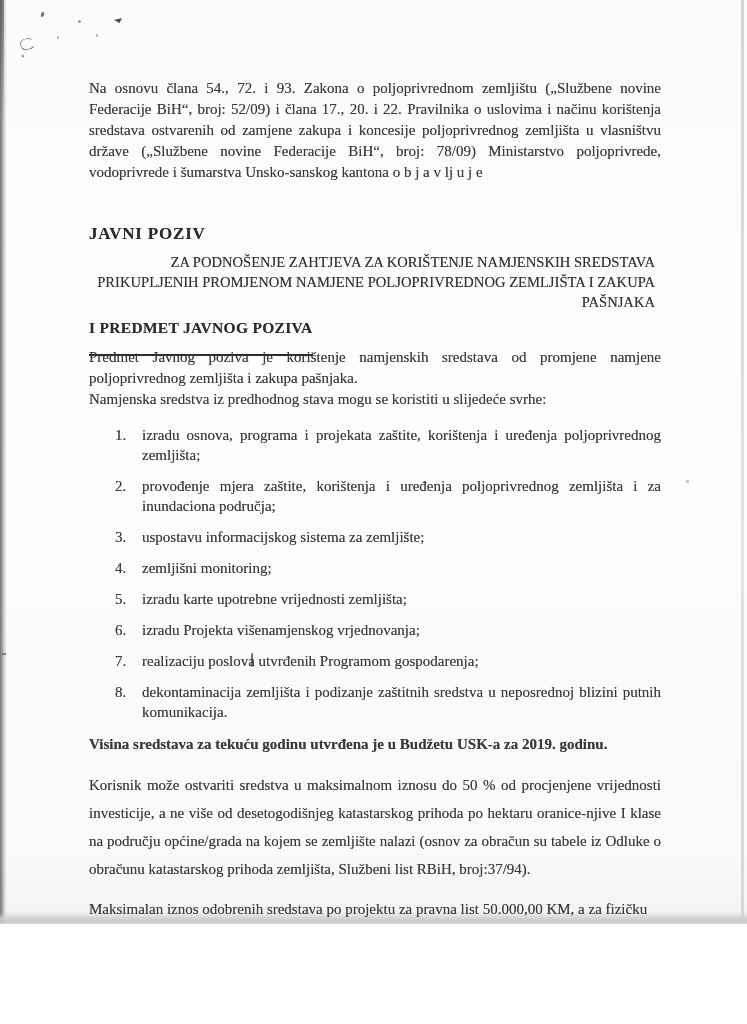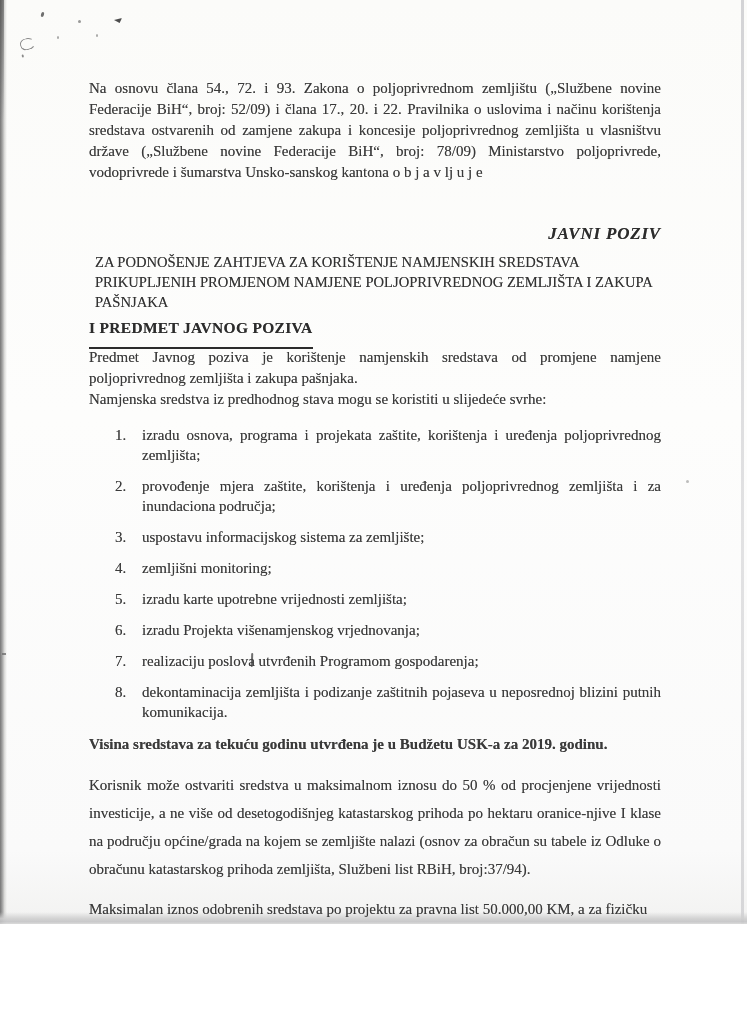--- a/index.html
+++ b/index.html
@@ -66,37 +66,37 @@
     font-size: 15px;
     line-height: 21px;
     text-shadow: 0 0 0.4px rgba(50,50,50,.55);
   }
   p { margin: 0; }
   .justify { text-align: justify; }
   .intro { line-height: 21px; }
   .title {
     margin: 40px 0 0 0;
     font-size: 17px; line-height: 22px;
-    font-weight: bold; text-align: right;
-    letter-spacing: .8px; color: #2c2c2c; font-style: italic;
+    font-weight: bold; text-align: left;
+    letter-spacing: .8px; color: #2c2c2c;
   }
   .subtitle {
     margin: 7px auto 0 auto;
     font-size: 14.6px; line-height: 20px;
-    font-weight: normal; text-align: left;
+    font-weight: normal; text-align: right;
     color: #333; max-width: 560px;
   }
   .section-heading {
     margin: 5px 0 0 0;
     font-size: 15.5px; line-height: 21px;
     font-weight: bold; color: #2c2c2c;
   }
   .section-heading .u {
     border-bottom: 2px solid #2c2c2c;
-    padding-bottom: 11px;
+    padding-bottom: 18px;
     letter-spacing: .3px;
   }
   .p-predmet   { margin-top: 9px;  line-height: 21px; }
   .p-namjenska { }
   .purposes {
     list-style: none;
     margin: 15px 0 0 0;
     padding: 0 0 0 26px;
   }
   .purposes li {
@@ -170,21 +170,21 @@
       <li>
         <span class="num">6.</span>
         <span class="txt">izradu Projekta višenamjenskog vrjednovanja;</span>
       </li>
       <li>
         <span class="num">7.</span>
         <span class="txt">realizaciju poslova utvrđenih Programom gospodarenja;</span>
       </li>
       <li>
         <span class="num">8.</span>
-        <span class="txt">dekontaminacija zemljišta i podizanje zaštitnih pojaseva u neposrednoj blizini putnih komunikacija.</span>
+        <span class="txt">dekontaminacija zemljišta i podizanje zaštitnih sredstva u neposrednoj blizini putnih komunikacija.</span>
       </li>
     </ol>
 
     <p class="p-visina">Visina sredstava za tekuću godinu utvrđena je u Budžetu USK-a za 2019. godinu.</p>
 
     <p class="p-korisnik justify">Korisnik može ostvariti sredstva u maksimalnom iznosu do 50 % od procjenjene vrijednosti investicije, a ne više od desetogodišnjeg katastarskog prihoda po hektaru oranice-njive I klase na području općine/grada na kojem se zemljište nalazi (osnov za obračun su tabele iz Odluke o obračunu katastarskog prihoda zemljišta, Službeni list RBiH, broj:37/94).</p>
 
     <p class="p-maksimalan">Maksimalan iznos odobrenih sredstava po projektu za pravna list 50.000,00 KM, a za fizičku osobu 10.000,00 KM.</p>
 
   </div>

